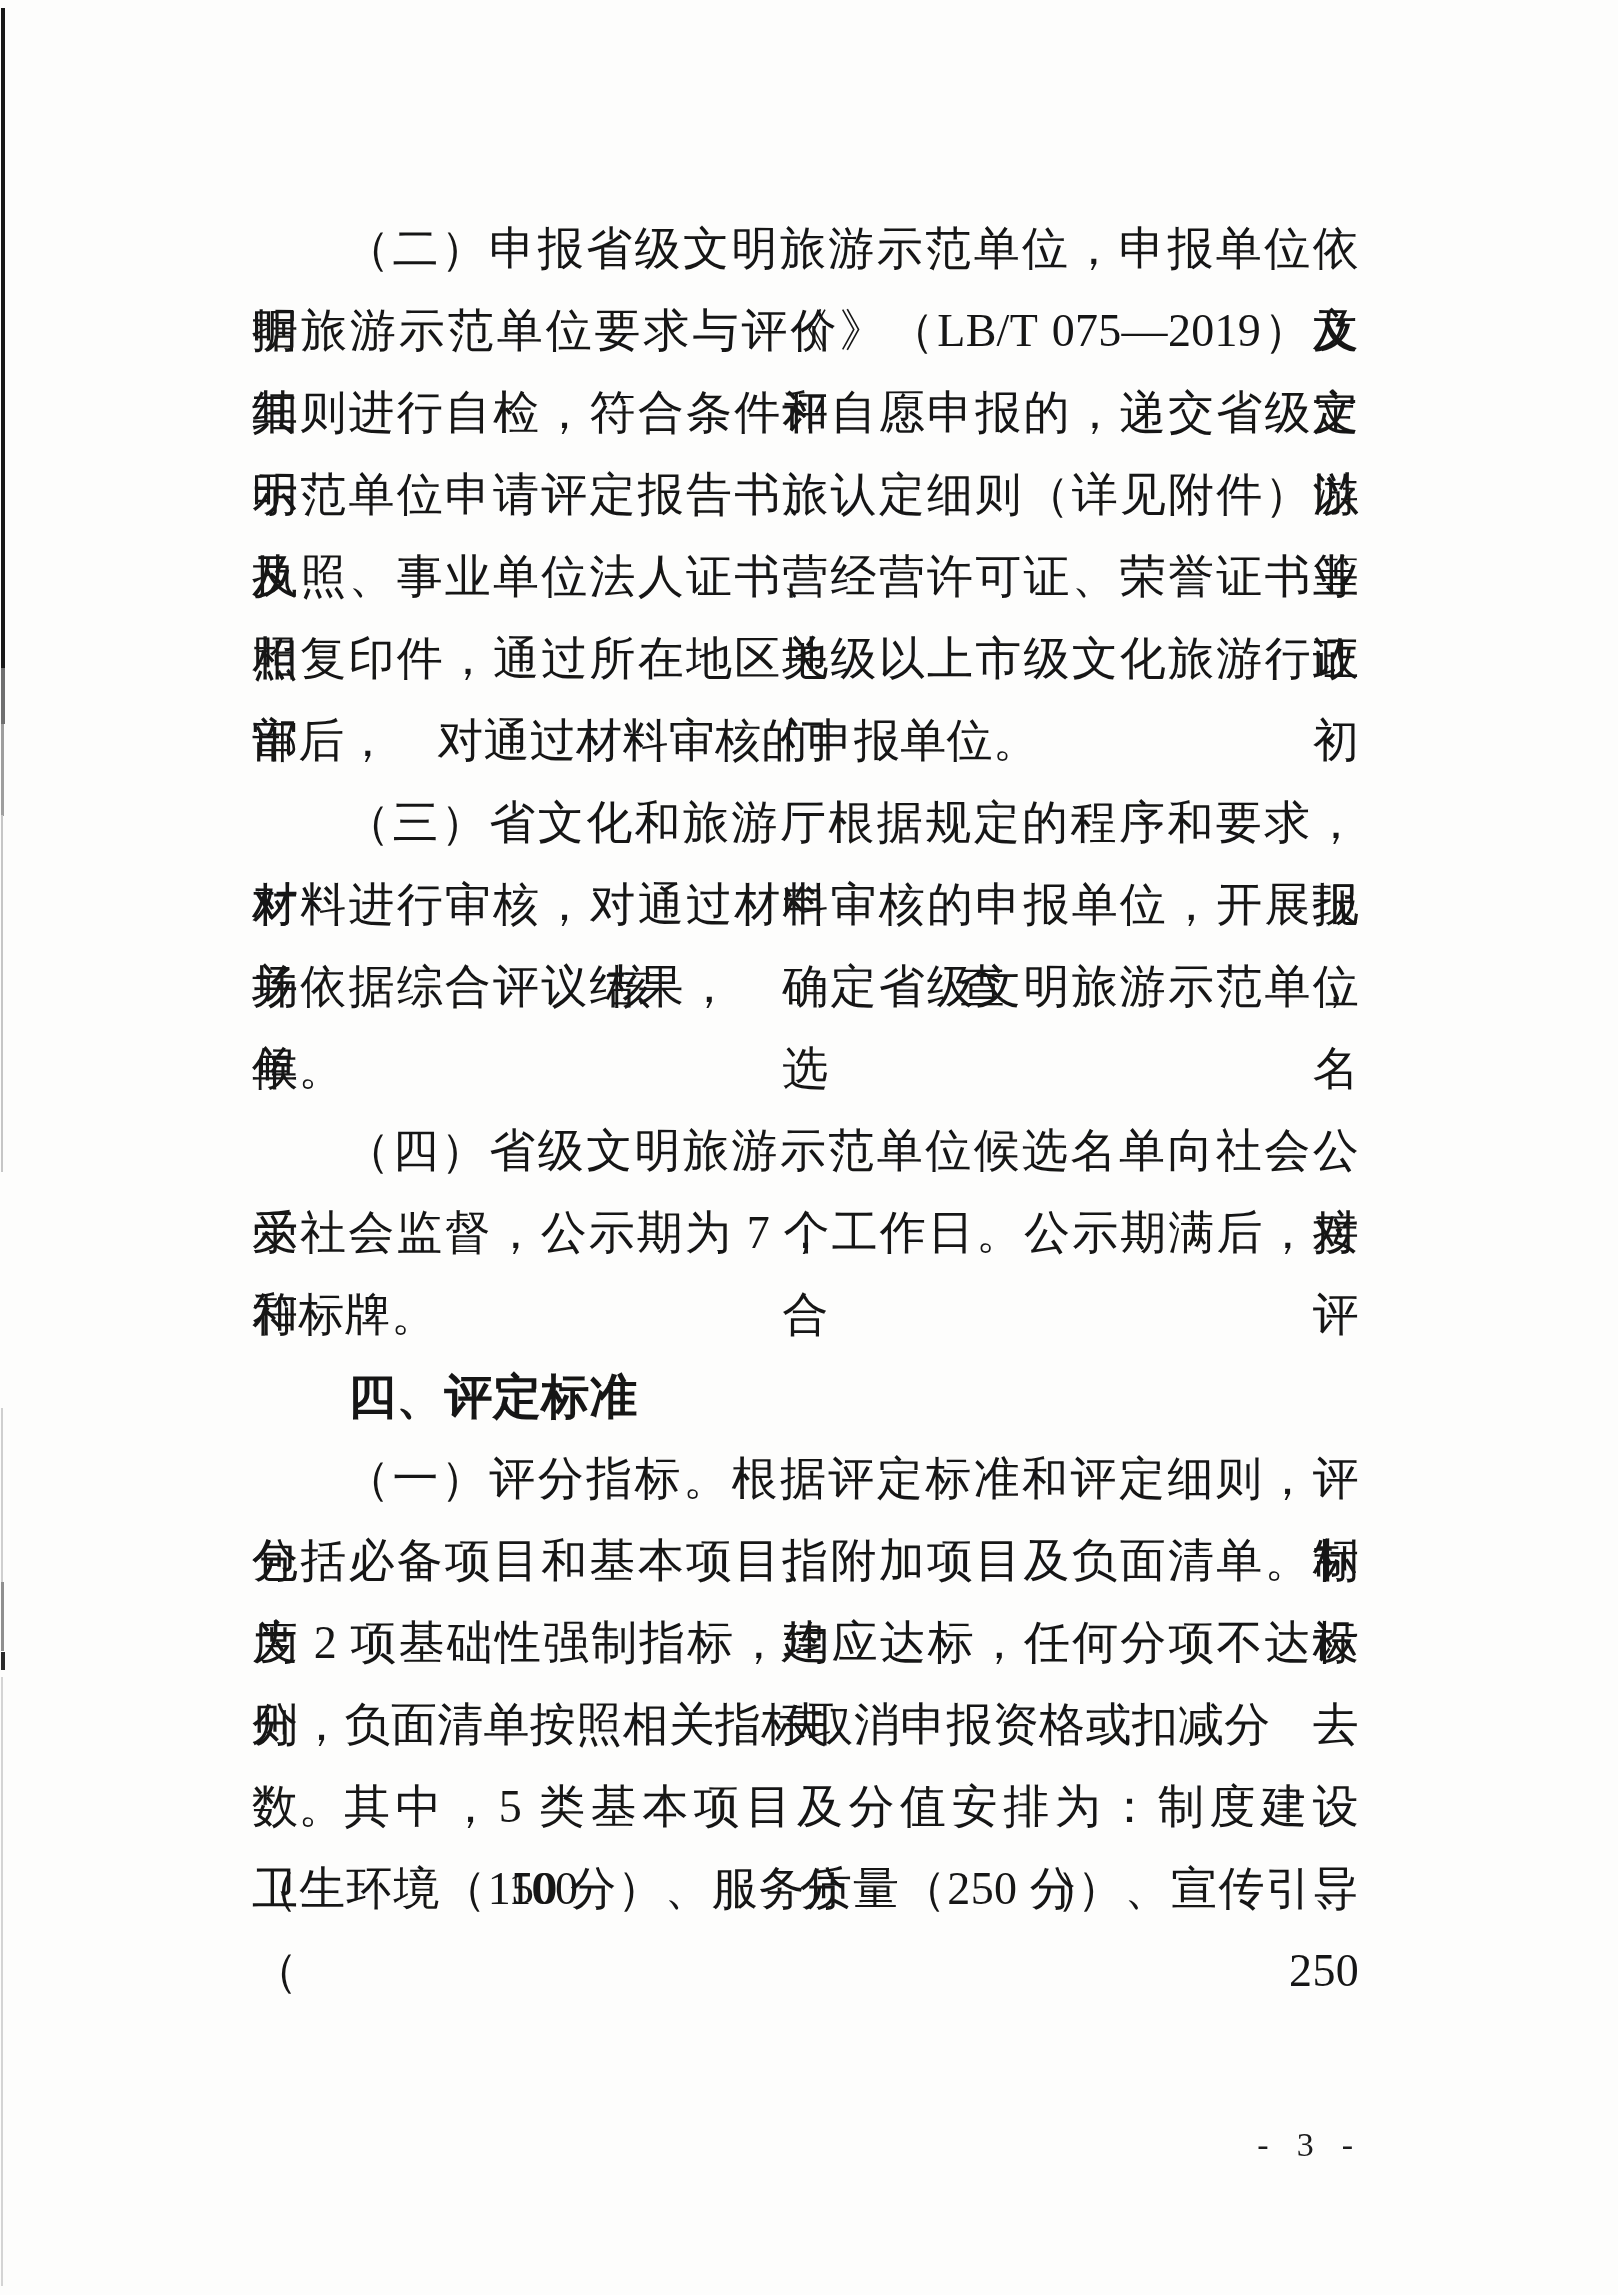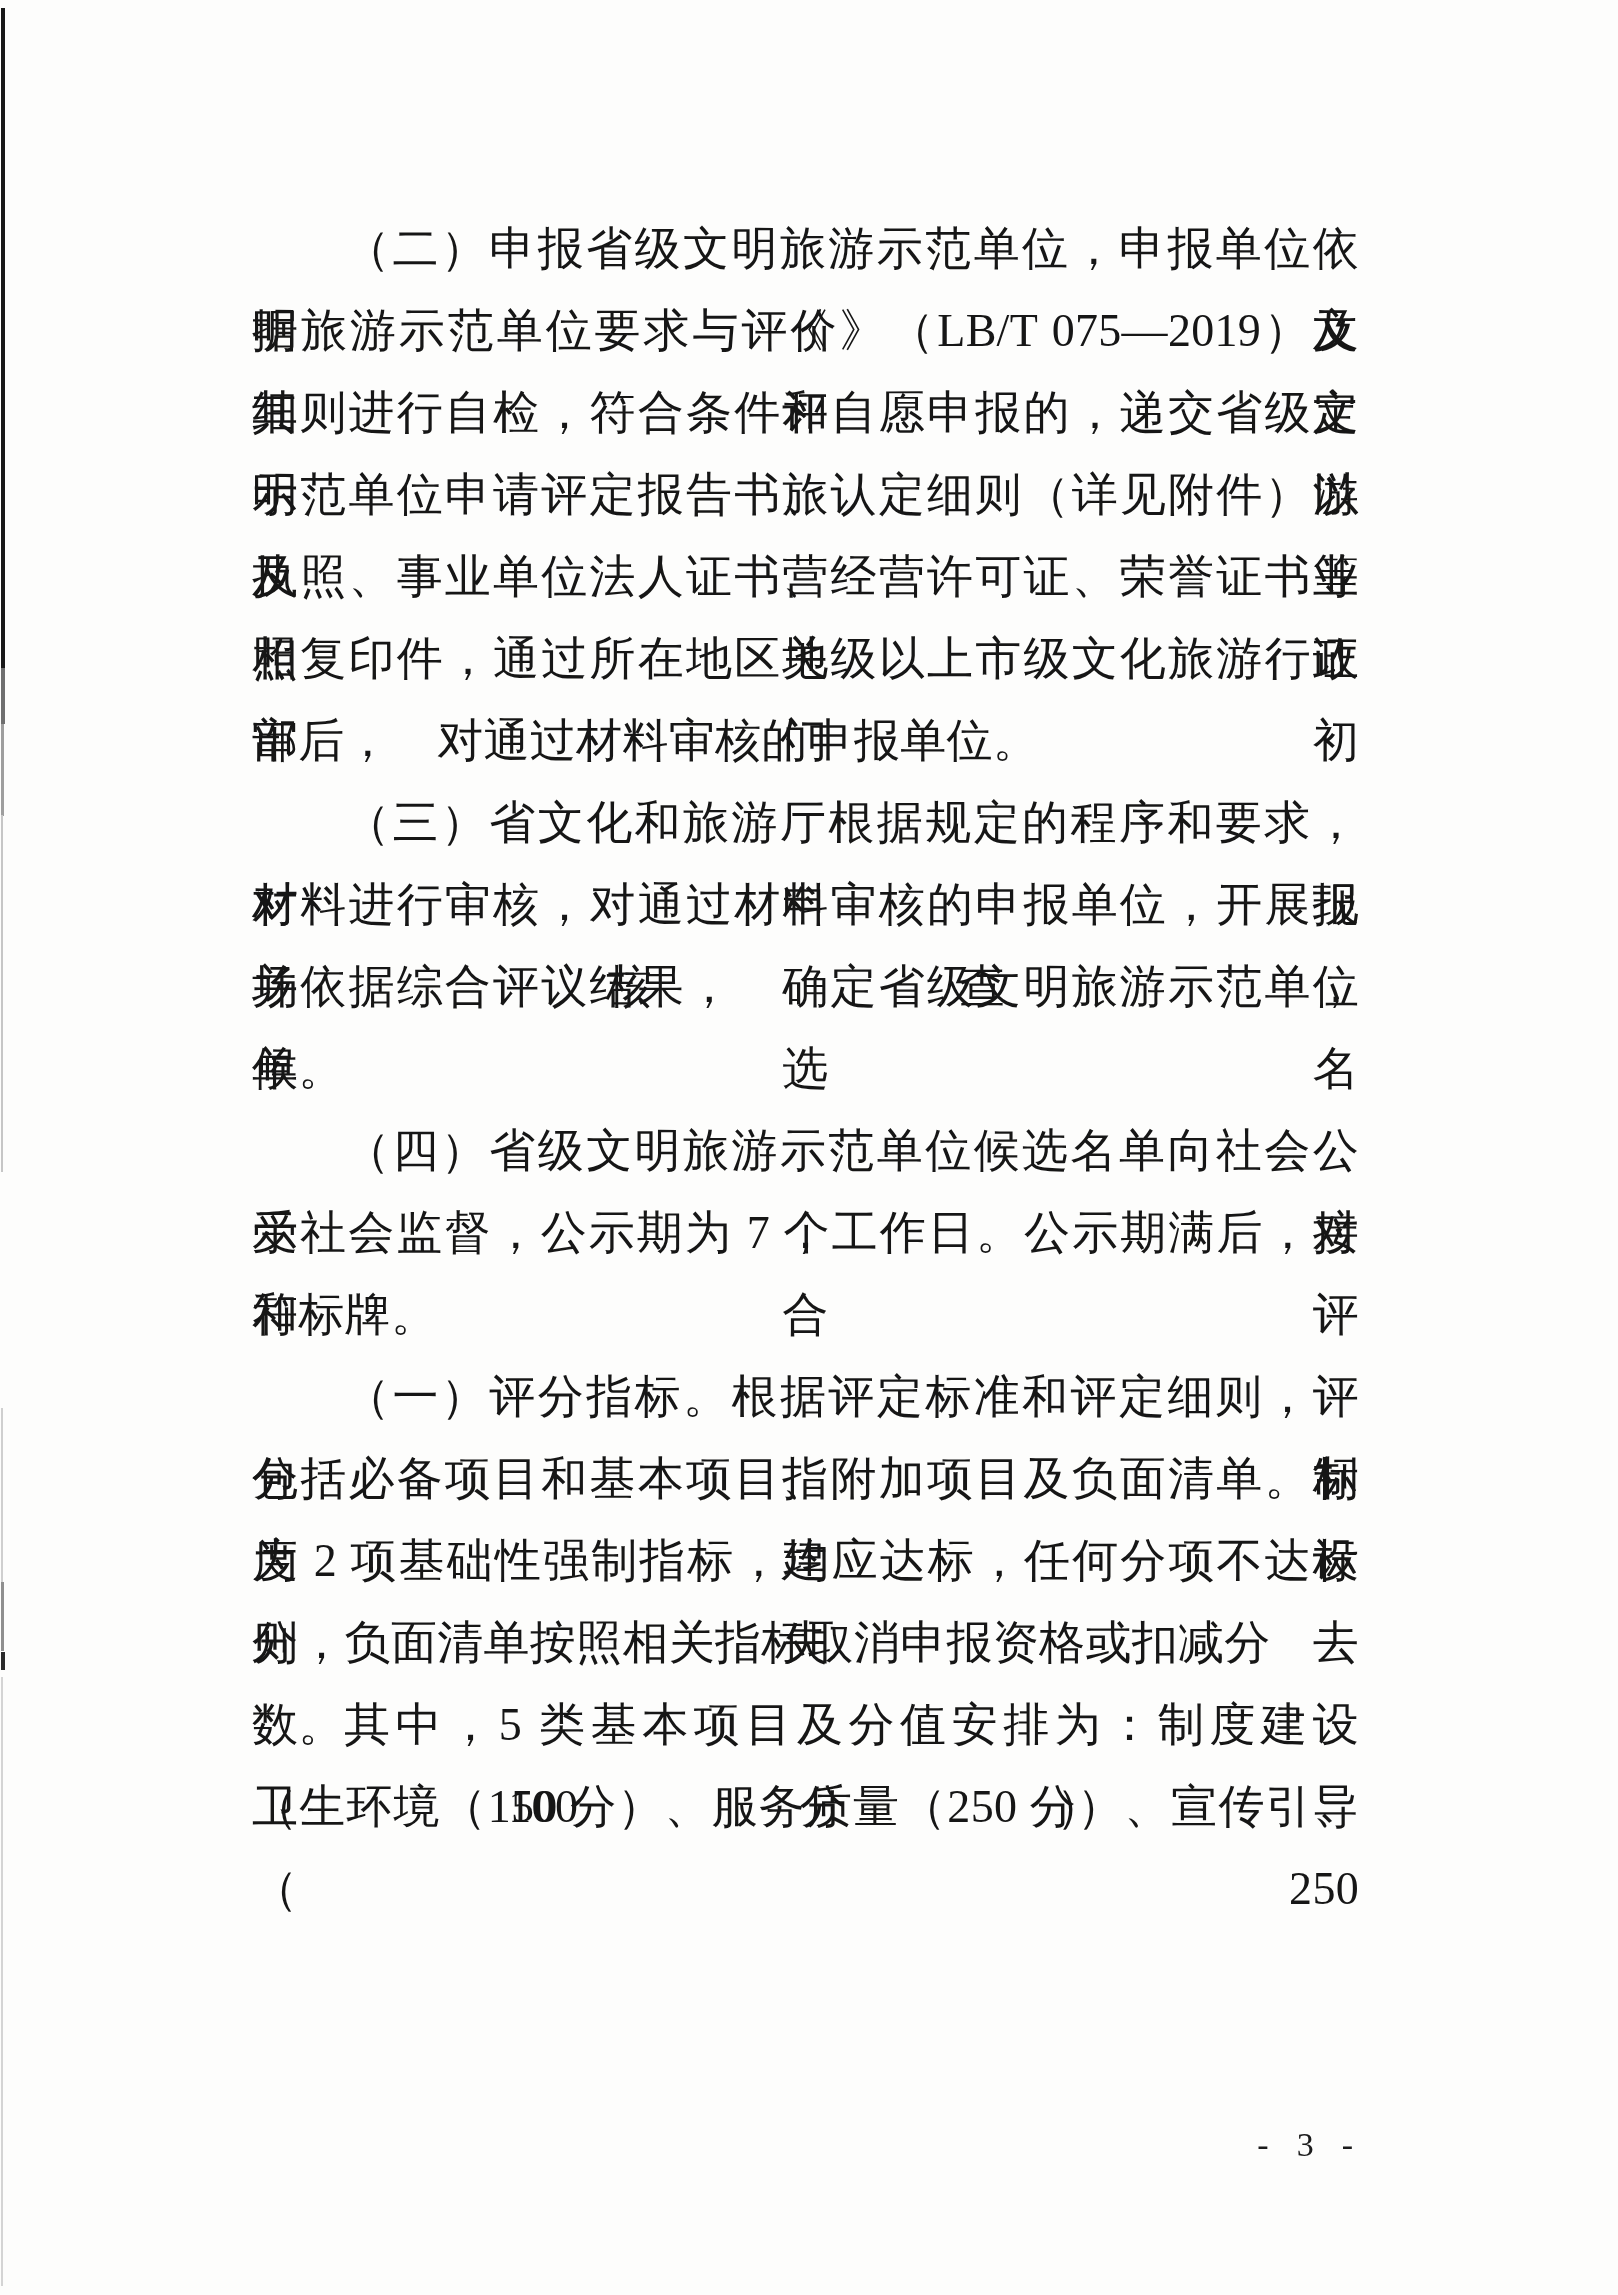--- a/index.html
+++ b/index.html
@@ -83,20 +83,21 @@
       <div class="line just">执照、事业单位法人证书、经营许可证、荣誉证书等相关证</div>
       <div class="line just">照复印件，通过所在地区地级以上市级文化旅游行政部门初</div>
       <div class="line">审后，　对通过材料审核的申报单位。</div>
       <div class="line just indent">（三）省文化和旅游厅根据规定的程序和要求，对申报</div>
       <div class="line just">材料进行审核，对通过材料审核的申报单位，开展现场核查，</div>
       <div class="line just">并依据综合评议结果，　确定省级文明旅游示范单位候选名</div>
       <div class="line">单。</div>
       <div class="line just indent">（四）省级文明旅游示范单位候选名单向社会公示，接</div>
       <div class="line just">受社会监督，公示期为 7 个工作日。公示期满后，对符合评</div>
       <div class="line">和标牌。</div>
+      <div class="line indent heading">四、评定标准</div>
       <div class="line just indent">（一）评分指标。根据评定标准和评定细则，评分指标</div>
       <div class="line just">包括必备项目和基本项目、附加项目及负面清单。制度建设</div>
       <div class="line just">为 2 项基础性强制指标，均应达标，任何分项不达标则失去</div>
       <div class="line">分，负面清单按照相关指标取消申报资格或扣减分数。</div>
       <div class="line just indent">其中，5 类基本项目及分值安排为：制度建设（100 分）、</div>
       <div class="line just">卫生环境（150 分）、服务质量（250 分）、宣传引导（250</div>
     </div>
 
   <div class="page-number">- 3 -</div>
 

